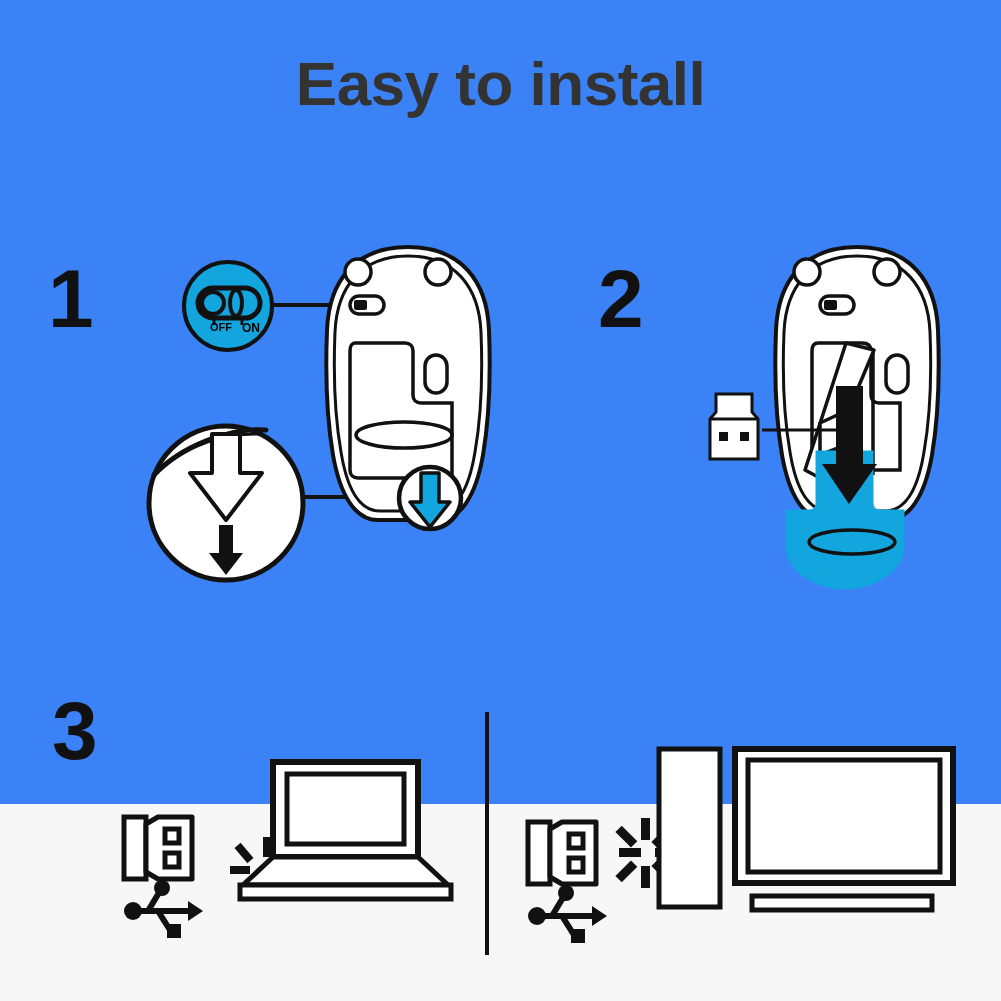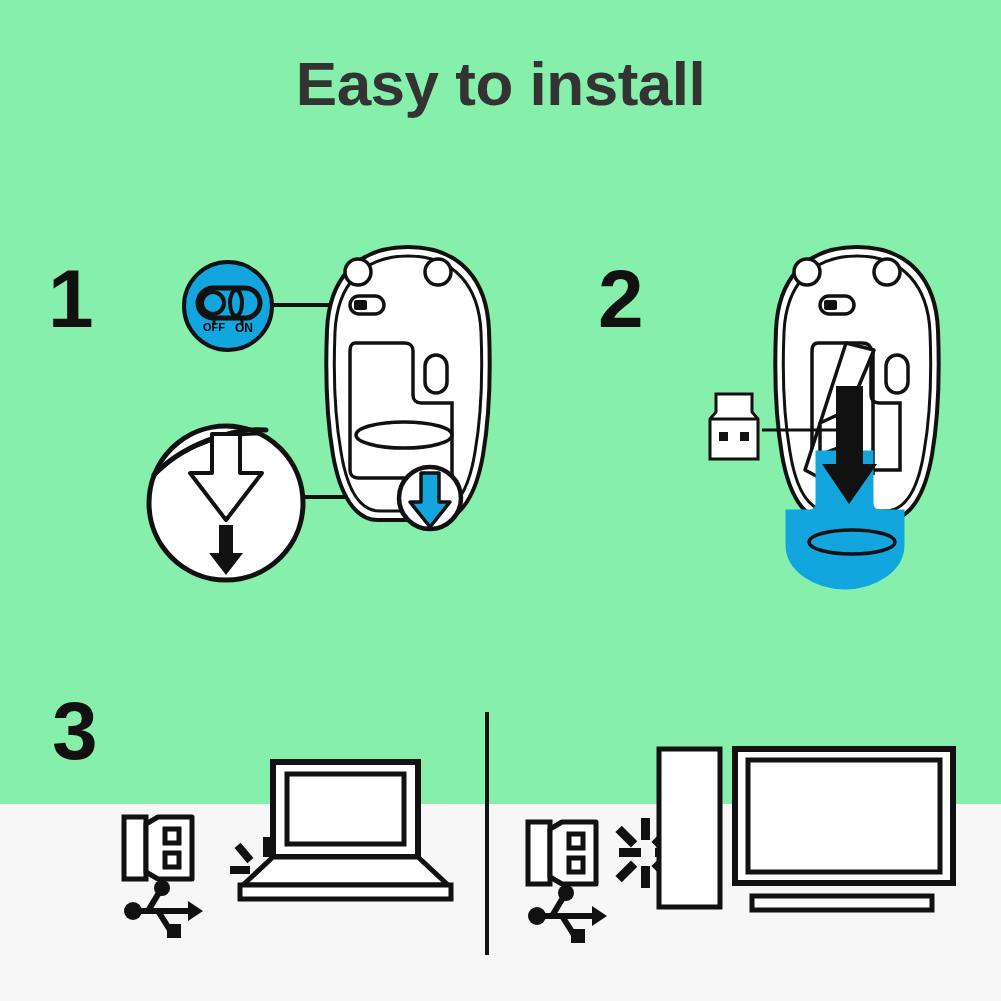--- a/index.html
+++ b/index.html
@@ -11,21 +11,21 @@
     width: 1001px;
     height: 1001px;
     font-family: "Liberation Sans", sans-serif;
     overflow: hidden;
     position: relative;
   }
   #page {
     position: relative;
     width: 1001px;
     height: 804px;
-    background: #86efac;
+    background: #3b82f6;
   }
   #title {
     position: absolute;
     left: 0;
     top: 48px;
     width: 1001px;
     text-align: center;
     font-size: 62px;
     font-weight: bold;
     color: #333333;
@@ -52,20 +52,21 @@
     height: 1001px;
     pointer-events: none;
   }
   .lbl {
     position: absolute;
     font-family: "Liberation Sans", sans-serif;
     font-weight: bold;
     color: #000;
     line-height: 1;
     white-space: nowrap;
+    margin-left: 7px;
   }
   #lbl-off { left: 203px; top: 322px; font-size: 11px; }
   #lbl-on  { left: 235px; top: 322px; font-size: 12px; }
 </style>
 </head>
 <body>
 
 <div id="page">
 
   <div id="title">Easy to install</div>

